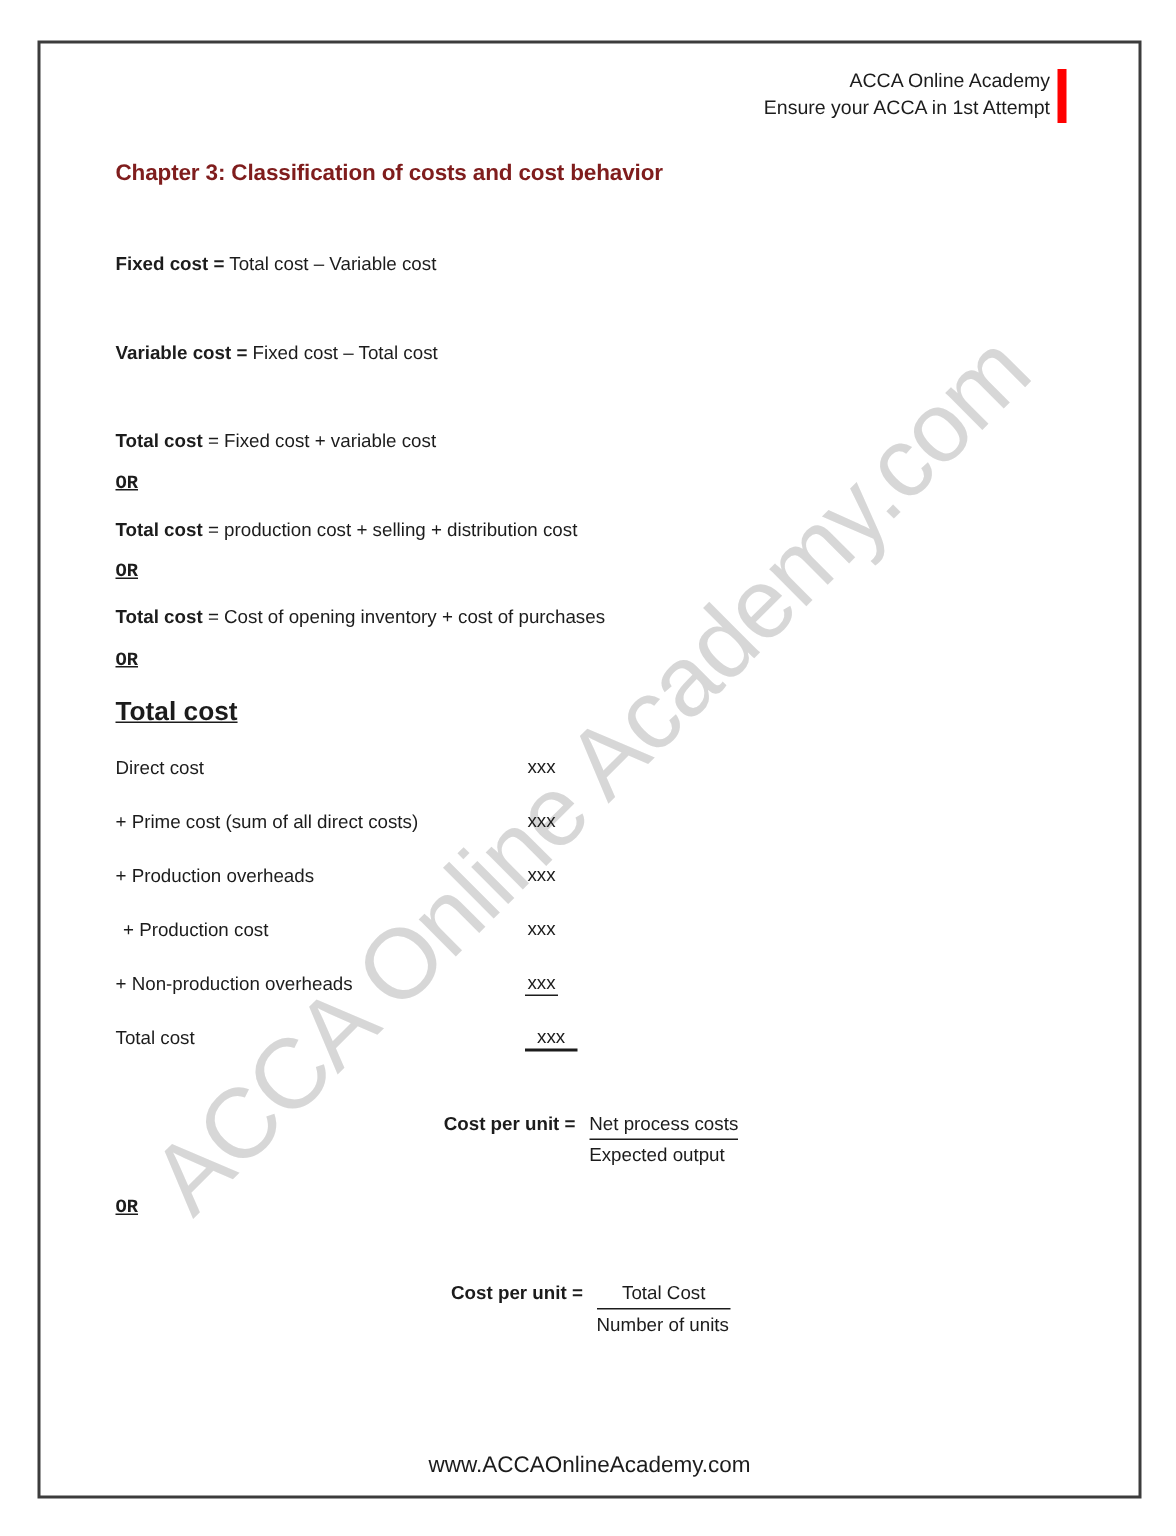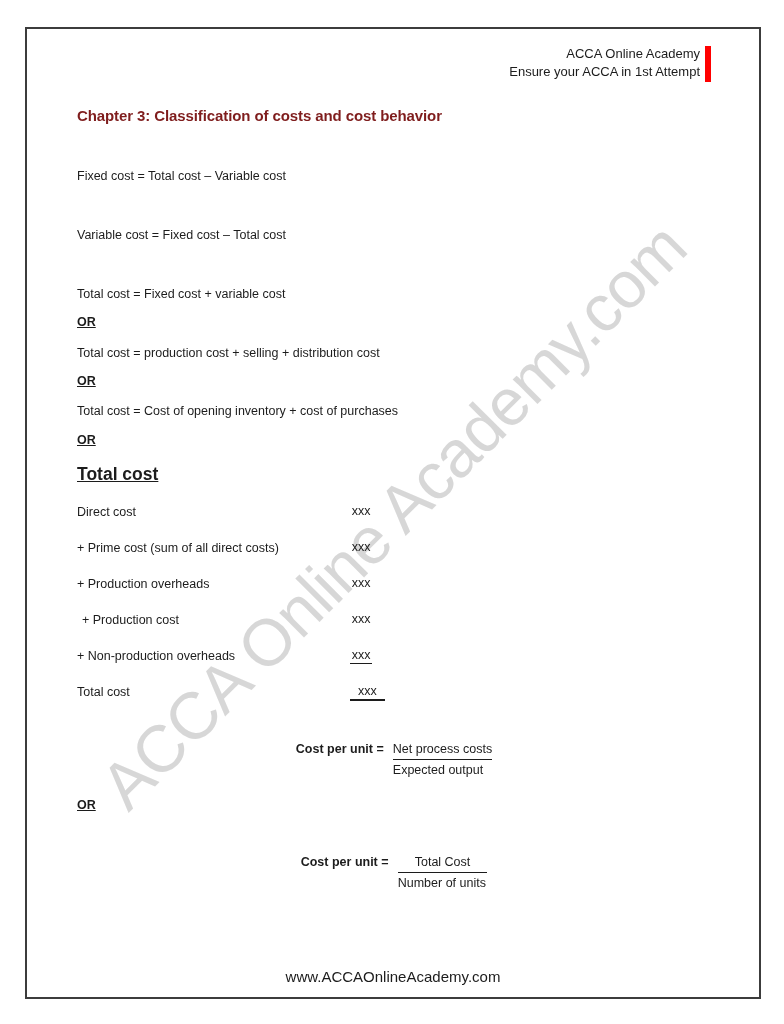--- a/index.html
+++ b/index.html
@@ -42,22 +42,22 @@
   .hdr { display: flex; justify-content: flex-end; align-items: flex-start; gap: 5px; font-size: 13px; line-height: 18px; }
   .hdr-text { text-align: right; margin-left: 36px; }
   .red-bar { width: 6px; height: 36px; background: #ff0000; margin-top: 1px; flex: none; }
   
   .title {
     font-size: 15px; font-weight: bold; color: #7f1d1d;
     margin: 24px 0 0 0; line-height: 19px; letter-spacing: -0.1px;
   }
   
   p { margin: 0; }
-  .b { font-weight: normal; }
-  .or { font-weight: bold; text-decoration: underline; }
+  .b { font-weight: bold; }
+  .or { font-weight: bold; text-decoration: underline; font-family: Liberation Mono, monospace; }
   .mt43 { margin-top: 43px; }
   .mt42 { margin-top: 42px; }
   .mt40 { margin-top: 40px; justify-content: center; }
   .mt18 { margin-top: 18px; }
   .mt15 { margin-top: 15px; }
   .mt14 { margin-top: 14px; }
   .mt13 { margin-top: 13px; }
   .mt12 { margin-top: 12px; }
   .mt11 { margin-top: 11px; }
   

